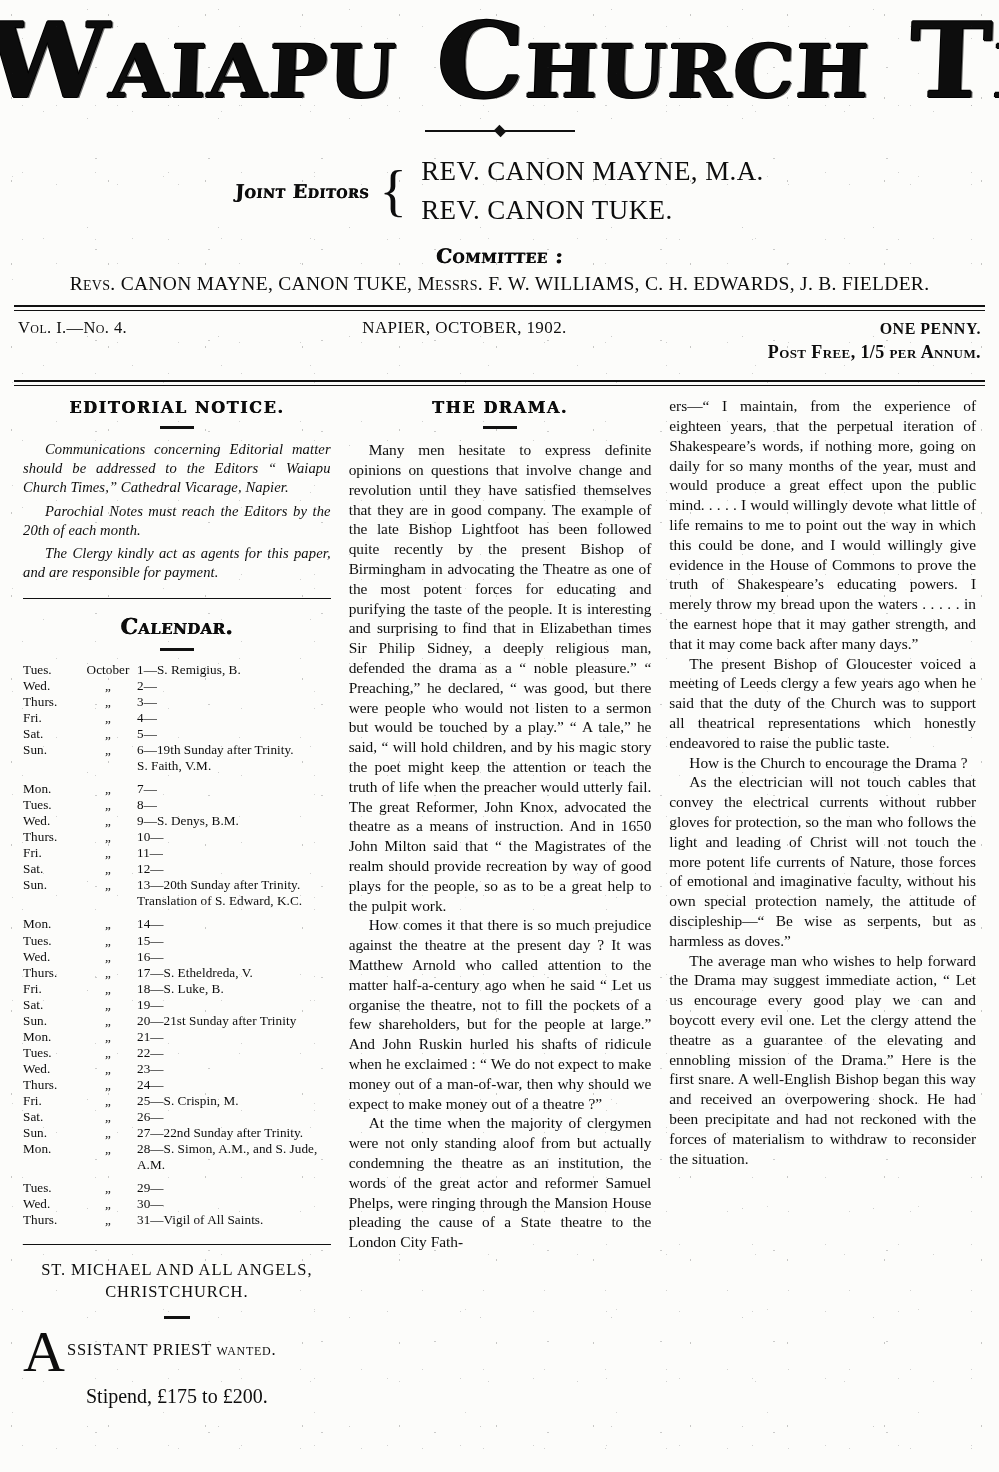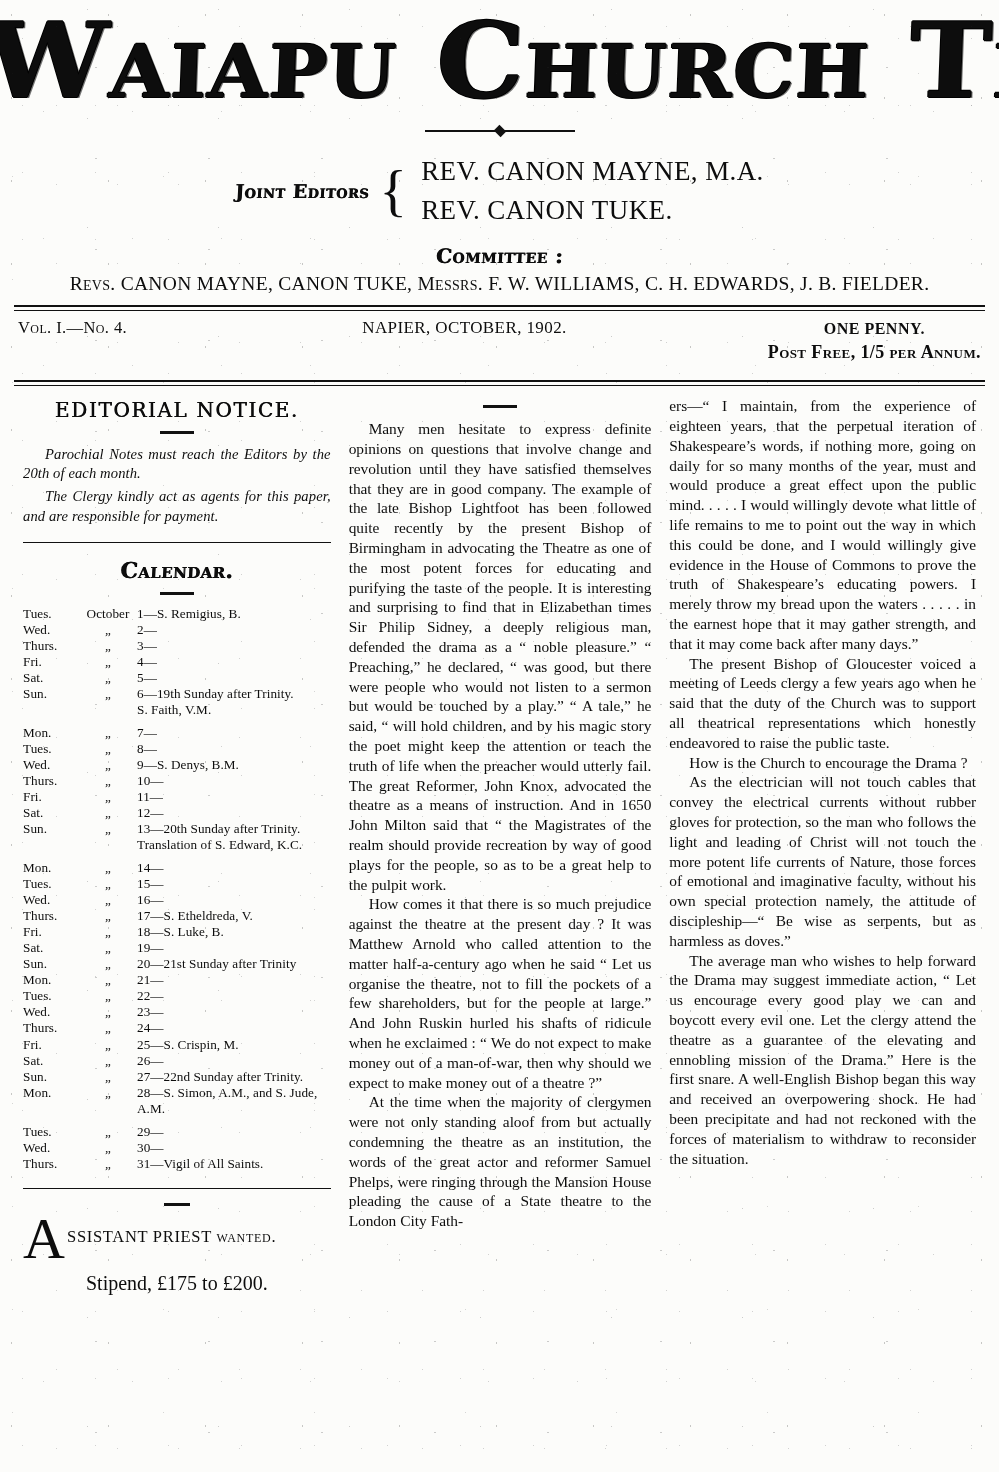--- a/index.html
+++ b/index.html
@@ -137,21 +137,20 @@
     white-space: nowrap;
     font-size: 17px;
     margin-left: 34px;
   }
   .vol-right { text-align: right; line-height: 1.35; }
   .vol-price {
     font-weight: bold;
     font-size: 16px;
     letter-spacing: .5px;
     display: block;
-    text-align: center;
   }
   .vol-post {
     font-weight: bold;
     font-size: 18px;
     display: block;
   }
 
   
   .columns {
     display: flex;
@@ -163,22 +162,22 @@
     padding: 0 9px;
     box-sizing: border-box;
   }
   .col-1 { width: 327px; }
   .col-2 { width: 322px; }
   .col-3 { width: 326px; }
 
   .sec-head {
     text-align: center;
     font-family: "DejaVu Serif", serif;
-    font-weight: normal;
-    font-size: 20px;
+    font-weight: bold;
+    font-size: 16px;
     letter-spacing: 1.6px;
     margin: 2px 0 0;
     text-shadow: .5px 0 0 #000;
   }
   .short-rule {
     width: 34px;
     height: 3px;
     background: #111;
     margin: 9px auto 11px;
   }
@@ -330,20 +329,21 @@
   <div class="dbl-rule"></div>
 
   <div class="columns">
 
     <div class="col col-1">
 
       <div class="sec-head">EDITORIAL NOTICE.</div>
       <div class="short-rule"></div>
 
       <div class="notice">
+        <p>Communications concerning Editorial matter should be addressed to the Editors “ Waiapu Church Times,” Cathedral Vicarage, Napier.</p>
         <p>Parochial Notes must reach the Editors by the 20th of each month.</p>
         <p>The Clergy kindly act as agents for this paper, and are responsible for payment.</p>
       </div>
 
       <hr class="hr-thin">
 
       <div class="cal-head">Calendar.</div>
       <div class="short-rule"></div>
 
       <div class="cal-list" id="calendar-list">
@@ -506,32 +506,37 @@
           <div class="cal-row">
             <span class="cal-day">Thurs.</span>
             <span class="cal-mon">„</span>
             <span class="cal-rest">31—Vigil of All Saints.</span>
           </div>
         </div>
 
       <hr class="hr-thin">
 
       <div class="ad-body">
+        <div class="ad-title">
+          <div>ST. MICHAEL AND ALL ANGELS,</div>
+          <div>CHRISTCHURCH.</div>
+        </div>
         <div class="ad-rule"></div>
         <div class="ad-lead">
           <span class="dropcap">A</span>
           <span class="ad-line1">SSISTANT   PRIEST   wanted.</span>
         </div>
         <div class="ad-center ad-stipend">Stipend, £175 to £200.</div>
 
       </div>
 
     </div>
 
     <div class="col col-2">
+      <div class="sec-head">THE DRAMA.</div>
       <div class="short-rule"></div>
       <div class="article">
         <p>Many men hesitate to express definite opinions on questions that involve change and revolution until they have satisfied themselves that they are in good company.  The example of the late Bishop Lightfoot has been followed quite recently by the present Bishop of Birmingham in advocating the Theatre as one of the most potent forces for educating and purifying the taste of the people.  It is interesting and surprising to find that in Elizabethan times Sir Philip Sidney, a deeply religious man, defended the drama as a “ noble pleasure.”  “ Preaching,” he declared, “ was good, but there were people who would not listen to a sermon but would be touched by a play.”  “ A tale,” he said, “ will hold children, and by his magic story the poet might keep the attention or teach the truth of life when the preacher would utterly fail.  The great Reformer, John Knox, advocated the theatre as a means of instruction.  And in 1650 John Milton said that “ the Magistrates of the realm should provide recreation by way of good plays for the people, so as to be a great help to the pulpit work.</p>
         <p>How comes it that there is so much prejudice against the theatre at the present day ?  It was Matthew Arnold who called attention to the matter half-a-century ago when he said “ Let us organise the theatre, not to fill the pockets of a few shareholders, but for the people at large.”  And John Ruskin hurled his shafts of ridicule when he exclaimed :   “ We do not expect to make money out of a man-of-war, then why should we expect to make money out of a theatre ?”</p>
         <p>At the time when the majority of clergymen were not only standing aloof from but actually condemning the theatre as an institution, the words of the great actor and reformer Samuel Phelps, were ringing through the Mansion House pleading the cause of a State theatre to the London City Fath-</p>
       </div>
     </div>
 
     <div class="col col-3">
       <div class="article" id="col3-body">

